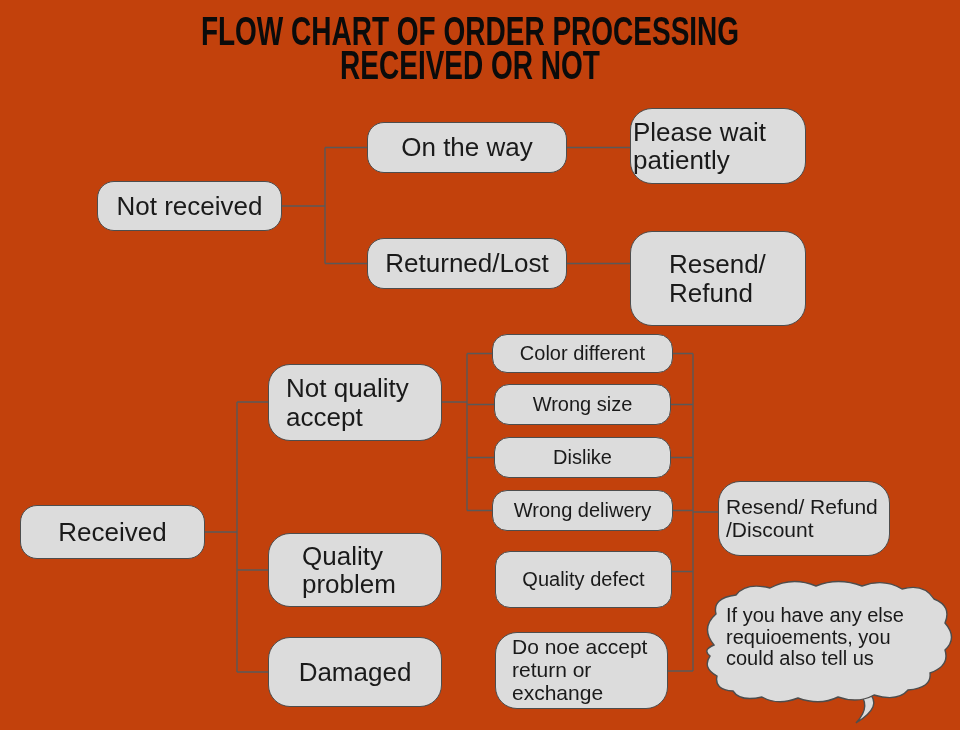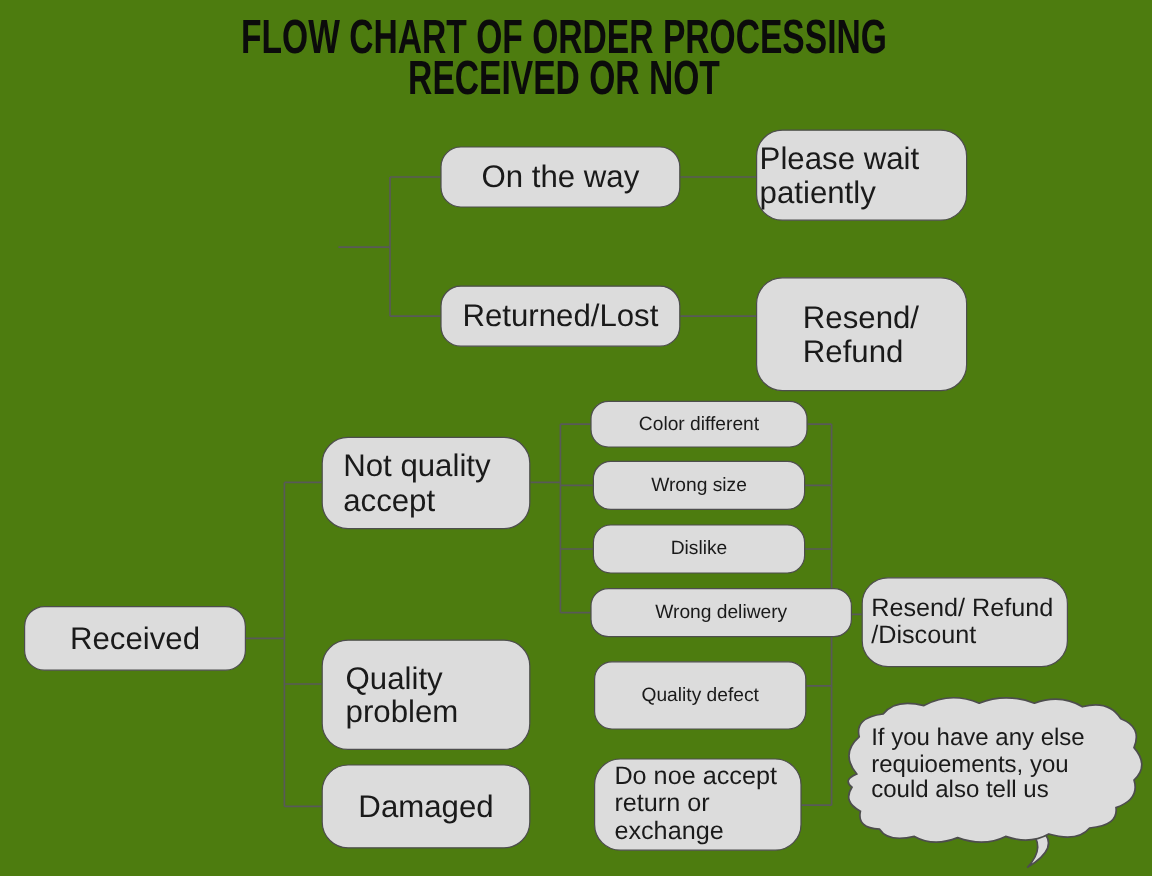--- a/index.html
+++ b/index.html
@@ -1,36 +1,36 @@
 <!DOCTYPE html>
 <html><head>
 <meta charset="utf-8">
 <style>
   html,body{margin:0;padding:0;background:#fff;}
   .canvas{
-    position:relative;width:960px;height:730px;background:#4d7c0f;overflow:hidden;
+    position:relative;width:960px;height:730px;background:#c2410c;overflow:hidden;
     font-family:"Liberation Sans","DejaVu Sans",sans-serif;color:#1a1a1a;
   }
   .title{position:absolute;left:-10px;top:14px;width:960px;text-align:center;color:#0b0b0b;}
   .title-line{
     display:block;font-weight:700;font-size:40px;line-height:34px;
     transform:scaleX(0.70);transform-origin:50% 50%;letter-spacing:0;white-space:nowrap;
   }
   .wires{position:absolute;left:0;top:0;width:960px;height:730px;}
   .wire{stroke:#595959;stroke-width:1.4;fill:none;}
   .cloud{fill:#dcdcdc;stroke:#4d4d4d;stroke-width:1.4;}
   .node{
     position:absolute;box-sizing:border-box;background:#dcdcdc;border:1.6px solid #4d4d4d;
     border-radius:17px;display:flex;align-items:center;justify-content:center;
     text-align:center;white-space:pre-line;line-height:1.08;color:#1a1a1a;
   }
   .tall{border-radius:22px;}
   .left{justify-content:flex-start;text-align:left;}
   .fs-main{font-size:26px;}
-  .fs-sub{font-size:16px;}
+  .fs-sub{font-size:20px;}
   .fs-small{font-size:21px;}
   .bubble-text{
     position:absolute;font-size:20px;line-height:21.6px;white-space:pre-line;
     color:#1a1a1a;text-align:left;
   }
 </style>
 </head>
 <body>
 
 <div class="canvas">
@@ -61,38 +61,39 @@
          Q 898 702 874 695
          Q 858 704 838 697
          Q 820 706 798 698
          Q 778 706 762 697
          Q 740 702 733 691
          Q 714 690 717 676
          Q 702 668 710 656
          Q 702 650 714 645 Z"></path>
   </svg>
 
+  <div class="node fs-main" style="left:97px;top:181px;width:185px;height:50px">Not received</div>
   <div class="node fs-main" style="left:367px;top:122px;width:200px;height:51px">On the way</div>
   <div class="node fs-main tall left" style="left:630px;top:108px;width:176px;height:76px;padding-left:2px">Please wait
 patiently</div>
   <div class="node fs-main" style="left:367px;top:238px;width:200px;height:51px">Returned/Lost</div>
   <div class="node fs-main tall left" style="left:630px;top:231px;width:176px;height:95px;padding-left:38px">Resend/
 Refund</div>
 
   <div class="node fs-main" style="left:20px;top:505px;width:185px;height:54px">Received</div>
   <div class="node fs-main tall left" style="left:268px;top:364px;width:174px;height:77px;padding-left:17px">Not quality
 accept</div>
-  <div class="node fs-main tall left" style="left:268px;top:533px;width:174px;height:92px;padding-left:19px">Quality
+  <div class="node fs-main tall left" style="left:268px;top:533px;width:174px;height:74px;padding-left:33px">Quality
 problem</div>
   <div class="node fs-main tall" style="left:268px;top:637px;width:174px;height:70px">Damaged</div>
 
   <div class="node fs-sub" style="left:492px;top:334px;width:181px;height:39px;border-radius:15px">Color different</div>
   <div class="node fs-sub" style="left:494px;top:384px;width:177px;height:41px;border-radius:15px">Wrong size</div>
   <div class="node fs-sub" style="left:494px;top:437px;width:177px;height:41px;border-radius:15px">Dislike</div>
-  <div class="node fs-sub" style="left:492px;top:490px;width:218px;height:41px;border-radius:15px">Wrong deliwery</div>
+  <div class="node fs-sub" style="left:492px;top:490px;width:181px;height:41px;border-radius:15px">Wrong deliwery</div>
   <div class="node fs-sub" style="left:495px;top:551px;width:177px;height:57px;border-radius:15px">Quality defect</div>
   <div class="node fs-small tall left" style="left:495px;top:632px;width:173px;height:77px;padding-left:16px">Do noe accept
 return or
 exchange</div>
 
   <div class="node fs-small tall left" style="left:718px;top:481px;width:172px;height:75px;padding-left:7px">Resend/ Refund
 /Discount</div>
 
   <div class="bubble-text" style="left:726px;top:605px;width:212px">If you have any else
 requioements, you

